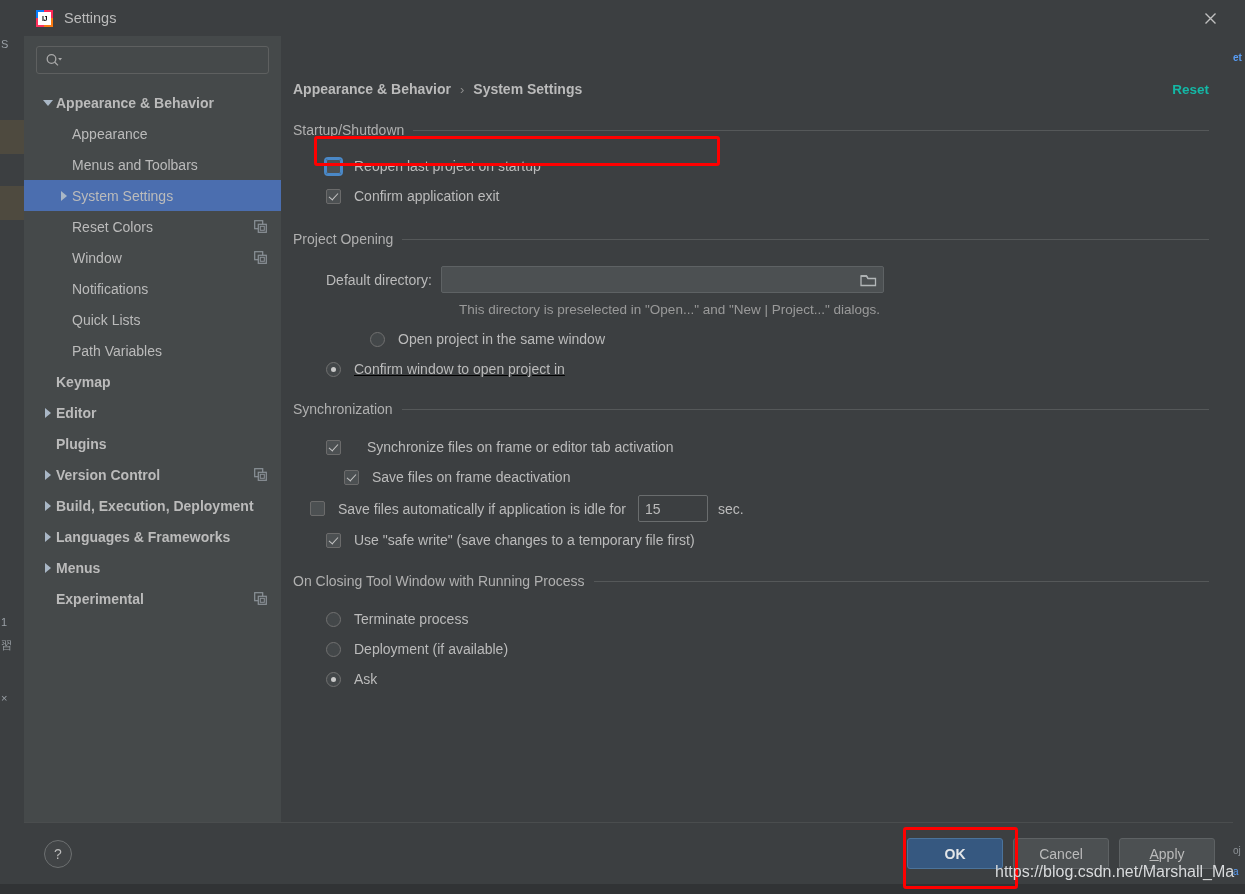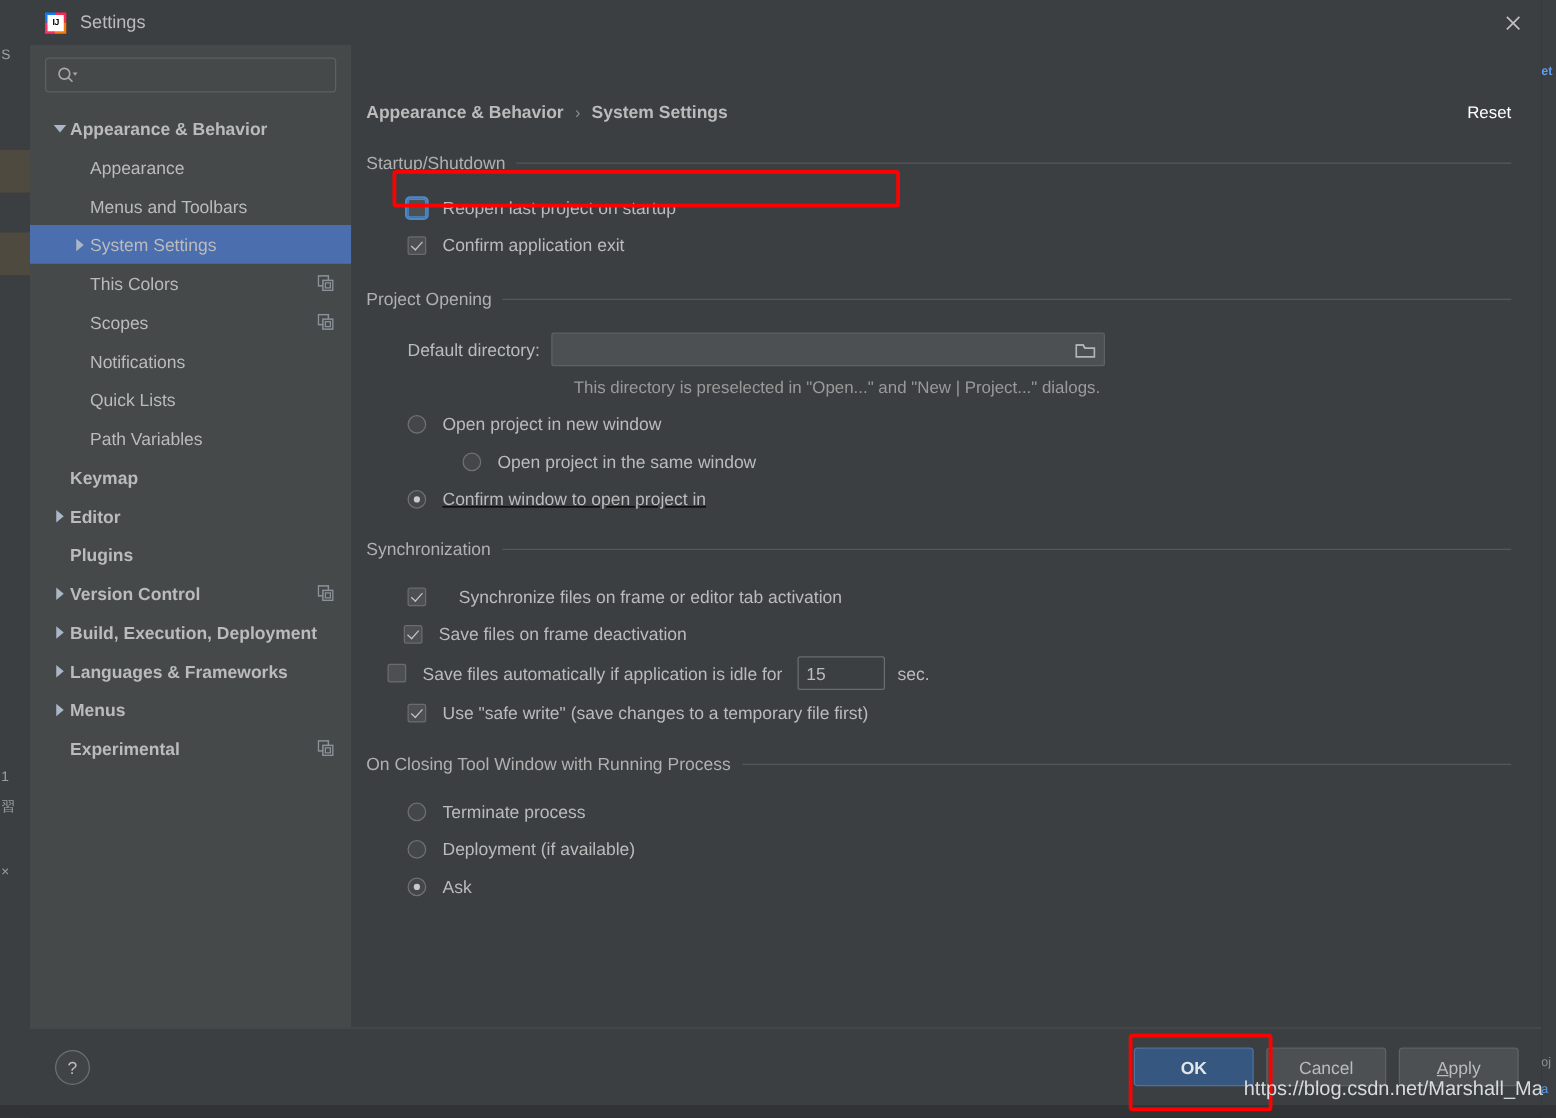--- a/index.html
+++ b/index.html
@@ -120,22 +120,22 @@
     padding: 42px 24px 0 12px;
     position: relative; overflow: hidden;
   }
   #breadcrumb-row {
     display: flex; align-items: center; position: absolute;
     left: 12px; top: 45px; right: 24px;
   }
   .crumb { font-size: 14px; color: #bbbbbb; font-weight: bold; }
   .crumb-sep { margin: 0 9px; color: #8d8d8d; font-size: 13px; }
   #reset-link {
-    margin-left: auto; color: #ffffff; font-size: 13.5px;
-    font-weight: normal; cursor: pointer;
+    margin-left: auto; color: #14b8a6; font-size: 13.5px;
+    font-weight: bold; cursor: pointer;
   }
 
   #panel { position: absolute; left: 12px; right: 24px; top: 86px; }
 
   .sec-head {
     display: flex; align-items: center; margin-top: 0;
   }
   .sec-head .sec-title {
     font-size: 14px; color: #b0b0b0; white-space: nowrap; padding-right: 9px;
   }
@@ -305,33 +305,33 @@
           <div class="tree-row selected">
             <span class="spacer-indent"></span>
             <span class="arrow">
               <span class="tri-right"></span>
             </span>
             <span class="lbl">System Settings</span>
           </div>
           <div class="tree-row">
             <span class="spacer-indent"></span>
             <span class="arrow"></span>
-            <span class="lbl">This Colors</span>
+            <span class="lbl">Reset Colors</span>
             <span class="copy-ic">
               <svg width="13" height="13" viewBox="0 0 13 13" aria-hidden="true">
                 <rect x="0.7" y="0.7" width="8" height="8" fill="none" stroke="#8b9298" stroke-width="1.2"></rect>
                 <rect x="4.3" y="4.3" width="8" height="8" fill="#45494a" stroke="#8b9298" stroke-width="1.2"></rect>
                 <rect x="6.3" y="6.3" width="4" height="4" fill="none" stroke="#8b9298" stroke-width="1"></rect>
               </svg>
             </span>
           </div>
           <div class="tree-row">
             <span class="spacer-indent"></span>
             <span class="arrow"></span>
-            <span class="lbl">Scopes</span>
+            <span class="lbl">Window</span>
             <span class="copy-ic">
               <svg width="13" height="13" viewBox="0 0 13 13" aria-hidden="true">
                 <rect x="0.7" y="0.7" width="8" height="8" fill="none" stroke="#8b9298" stroke-width="1.2"></rect>
                 <rect x="4.3" y="4.3" width="8" height="8" fill="#45494a" stroke="#8b9298" stroke-width="1.2"></rect>
                 <rect x="6.3" y="6.3" width="4" height="4" fill="none" stroke="#8b9298" stroke-width="1"></rect>
               </svg>
             </span>
           </div>
           <div class="tree-row">
             <span class="spacer-indent"></span>
@@ -449,45 +449,41 @@
               </svg>
             </span>
           </div>
         </div>
 
         <div class="row" style="margin-top:9px; margin-left:166px;">
           <span class="hint">This directory is preselected in "Open..." and "New | Project..." dialogs.</span>
         </div>
 
         <div id="project-opening-radios" style="margin-top:14px; margin-left:33px;">
-            <div class="row" style="margin-top: 0px;">
-              <span class="rb"></span>
-              <span class="rb-label">Open project in new window</span>
-            </div>
             <div class="row" style="margin-top: 14px; padding-left: 44px;">
               <span class="rb"></span>
               <span class="rb-label">Open project in the same window</span>
             </div>
             <div class="row" style="margin-top: 14px; text-decoration: underline;">
               <span class="rb selected"></span>
               <span class="rb-label">Confirm window to open project in</span>
             </div>
           </div>
 
         <div class="sec-head" style="margin-top:24px;">
           <span class="sec-title">Synchronization</span>
           <span class="sec-rule"></span>
         </div>
 
         <div class="row" style="margin-top:22px; margin-left:33px;gap:13px;">
           <span class="cb checked"></span>
           <span class="cb-label">Synchronize files on frame or editor tab activation</span>
         </div>
 
-        <div class="row" style="margin-top:14px; margin-left:30px;">
+        <div class="row" style="margin-top:14px; margin-left:51px;">
           <span class="cb checked"></span>
           <span class="cb-label">Save files on frame deactivation</span>
         </div>
 
         <div class="row" style="margin-top:10px; margin-left:17px;">
           <span class="cb"></span>
           <span class="cb-label">Save files automatically if application is idle for</span>
           <input class="num-field" style="margin-left: 12px;" type="text" value="15">
           <span class="unit">sec.</span>
         </div>

